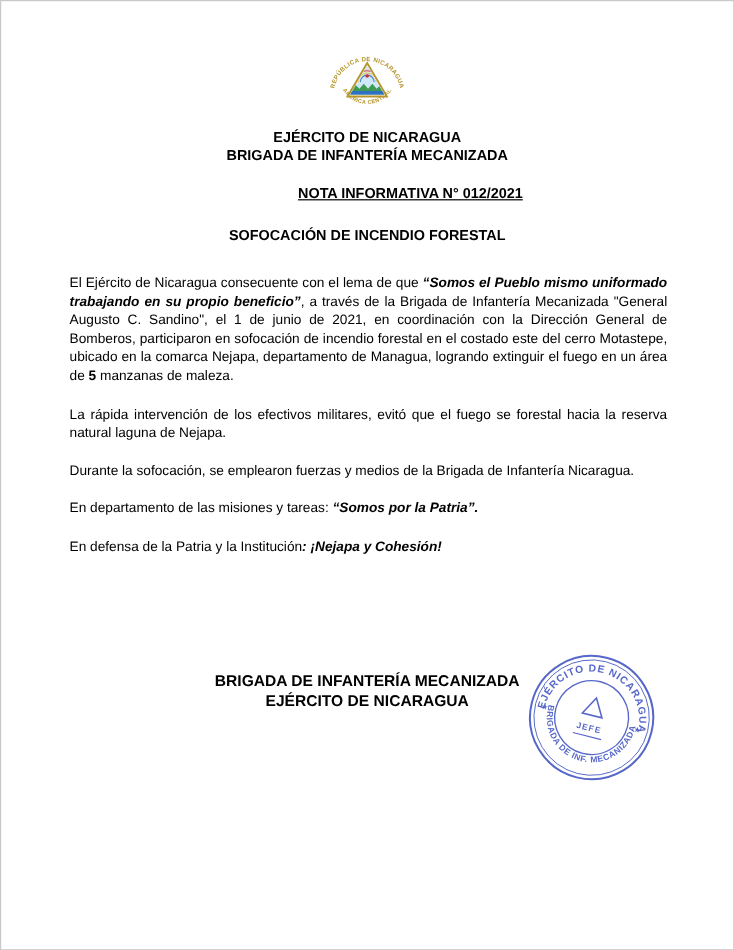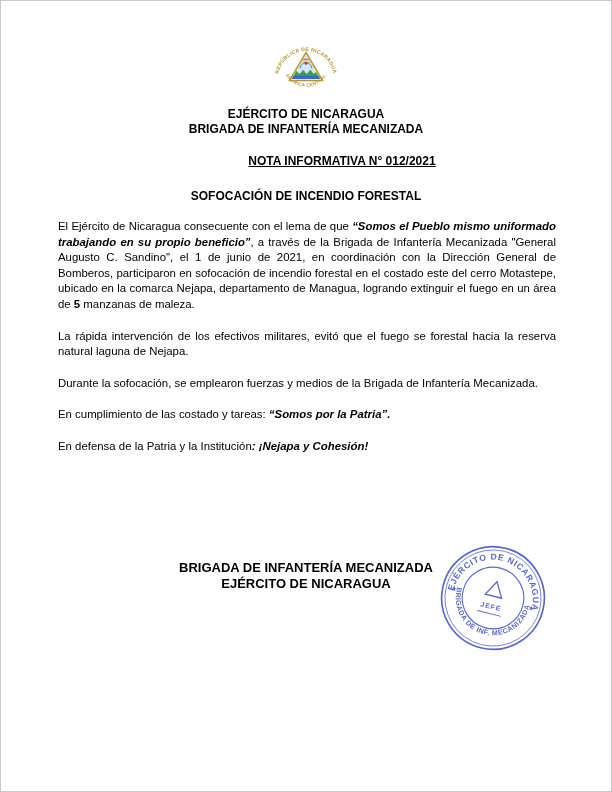--- a/index.html
+++ b/index.html
@@ -17,21 +17,21 @@
   .emblem { position:absolute; top:33px; left:50%; transform:translateX(-50%); }
   .doc-header { position:absolute; top:106px; left:0; width:100%; text-align:center;
     font-weight:bold; font-size:12px; line-height:15px; }
   .note-number-wrap { position:absolute; top:153px; left:0; width:100%; text-align:center;
     font-weight:bold; font-size:12px;margin-left:36px; }
   .note-number-wrap span { text-decoration:underline; }
   .subject { position:absolute; top:188px; left:0; width:100%; text-align:center;
     font-weight:bold; font-size:12px; }
   .body-text { position:absolute; top:218px; left:57px; width:498px;
     font-size:11.4px; line-height:15.6px; text-align:justify; }
-  .para { margin:0 0 16px 0; }
+  .para { margin:10px 0 16px 0; }
   .seg.bold { font-weight:700; }
   .seg.bold-italic { font-weight:700; font-style:italic; }
   .doc-footer { position:absolute; top:559px; left:0; width:100%; text-align:center;
     font-weight:bold; font-size:13px; line-height:16px; }
   .stamp { position:absolute; left:436px; top:541px; width:112px; height:112px;
     transform:rotate(14deg); opacity:0.88; }
 </style>
 </head>
 <body>
 
@@ -72,22 +72,22 @@
 
   <div class="note-number-wrap">
     <span>NOTA INFORMATIVA N° 012/2021</span>
   </div>
 
   <div class="subject">SOFOCACIÓN DE INCENDIO FORESTAL</div>
 
   <div class="body-text">
       <p class="para"><span class="seg normal">El Ejército de Nicaragua consecuente con el lema de que </span><span class="seg bold-italic">“Somos el Pueblo mismo uniformado trabajando en su propio beneficio”</span><span class="seg normal">, a través de la Brigada de Infantería Mecanizada "General Augusto C. Sandino", el 1 de junio de 2021, en coordinación con la Dirección General de Bomberos, participaron en sofocación de incendio forestal en el costado este del cerro Motastepe, ubicado en la comarca Nejapa, departamento de Managua, logrando extinguir el fuego en un área de </span><span class="seg bold">5</span><span class="seg normal"> manzanas de maleza.</span></p>
       <p class="para"><span class="seg normal">La rápida intervención de los efectivos militares, evitó que el fuego se forestal hacia la reserva natural laguna de Nejapa.</span></p>
-      <p class="para"><span class="seg normal">Durante la sofocación, se emplearon fuerzas y medios de la Brigada de Infantería Mecanizada.</span></p>
-      <p class="para"><span class="seg normal">En cumplimiento de las costado y tareas: </span><span class="seg bold-italic">“Somos por la Patria”.</span></p>
+      <p class="para"><span class="seg normal">Durante la sofocación, se emplearon fuerzas y medios de la Brigada de Infantería Nicaragua.</span></p>
+      <p class="para"><span class="seg normal">En departamento de las misiones y tareas: </span><span class="seg bold-italic">“Somos por la Patria”.</span></p>
       <p class="para"><span class="seg normal">En defensa de la Patria y la Institución</span><span class="seg bold-italic">: ¡Nejapa y Cohesión!</span></p>
     </div>
 
   <div class="doc-footer">
     <div>BRIGADA DE INFANTERÍA MECANIZADA</div>
     <div>EJÉRCITO DE NICARAGUA</div>
   </div>
 
   <div class="stamp">
     <svg width="112" height="112" viewBox="0 0 120 120">

